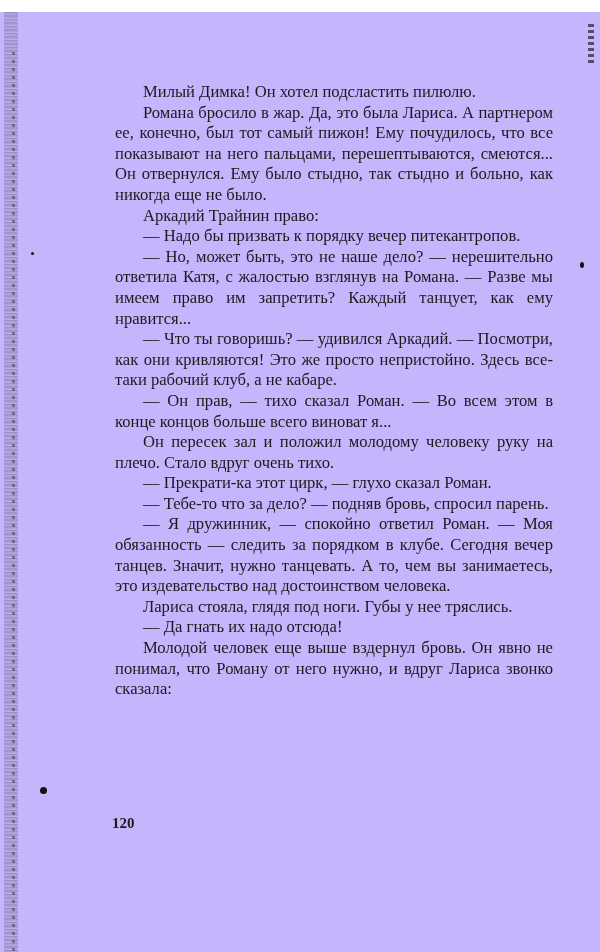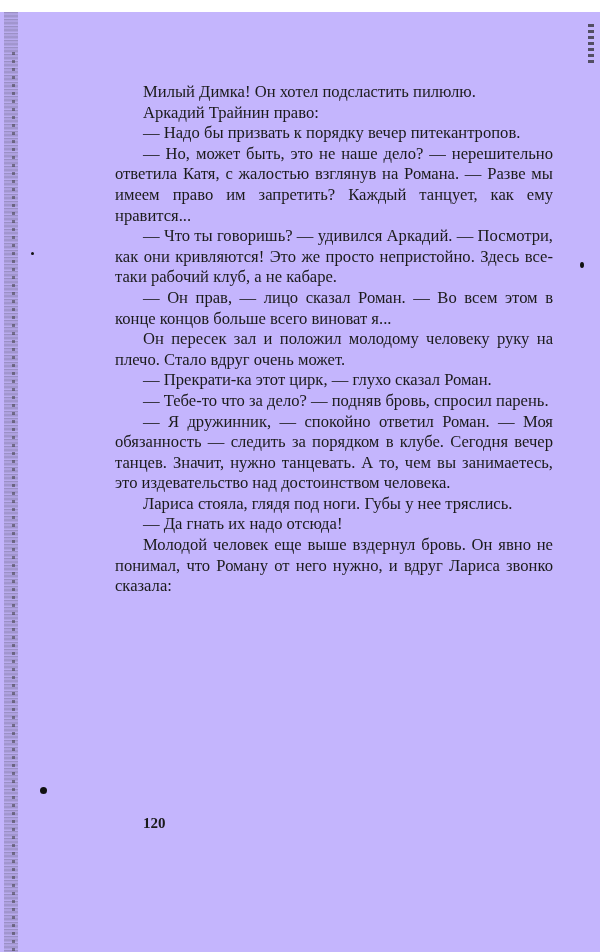--- a/index.html
+++ b/index.html
@@ -24,42 +24,43 @@
   .text {
     position: absolute; left: 115px; top: 70px; width: 438px;
     font-family: "Liberation Serif", "DejaVu Serif", serif;
     font-size: 16.6px; line-height: 20.6px; color: #1b1b1b;
     text-align: justify;
   }
   .text p { margin: 0; text-indent: 28px; }
   .pagenum {
     position: absolute; left: 112px; top: 803px;
     font-family: "Liberation Serif", "DejaVu Serif", serif;
-    font-size: 15px; font-weight: bold; color: #1b1b1b; margin-left: 31px;
+    font-size: 15px; font-weight: bold; color: #1b1b1b;
   }
 </style>
 </head>
 <body>
 
 <div class="page">
   <div class="spine-left"></div>
   <div class="spine-left2"></div>
   <div class="corner-right"></div>
   <div class="speck" style="left:580px;top:250px;width:4px;height:6px;"></div>
   <div class="speck" style="left:40px;top:775px;width:7px;height:7px;"></div>
   <div class="speck" style="left:31px;top:240px;width:3px;height:3px;"></div>
 
   <div class="text">
     <p>Милый Димка! Он хотел подсластить пилюлю.</p>
+    <p>Романа бросило в жар. Да, это была Лариса. А партнером ее, конечно, был тот самый пижон! Ему почудилось, что все показывают на него пальцами, перешептываются, смеются... Он отвернулся. Ему было стыдно, так стыдно и больно, как никогда еще не было.</p>
     <p>Аркадий Трайнин право:</p>
     <p>— Надо бы призвать к порядку вечер питекантропов.</p>
     <p>— Но, может быть, это не наше дело? — нерешительно ответила Катя, с жалостью взглянув на Романа. — Разве мы имеем право им запретить? Каждый танцует, как ему нравится...</p>
     <p>— Что ты говоришь? — удивился Аркадий. — Посмотри, как они кривляются! Это же просто непристойно. Здесь все-таки рабочий клуб, а не кабаре.</p>
-    <p>— Он прав, — лицо сказал Роман. — Во всем этом в конце концов больше всего виноват я...</p>
-    <p>Он пересек зал и положил молодому человеку руку на плечо. Стало вдруг очень может.</p>
+    <p>— Он прав, — тихо сказал Роман. — Во всем этом в конце концов больше всего виноват я...</p>
+    <p>Он пересек зал и положил молодому человеку руку на плечо. Стало вдруг очень тихо.</p>
     <p>— Прекрати-ка этот цирк, — глухо сказал Роман.</p>
     <p>— Тебе-то что за дело? — подняв бровь, спросил парень.</p>
     <p>— Я дружинник, — спокойно ответил Роман. — Моя обязанность — следить за порядком в клубе. Сегодня вечер танцев. Значит, нужно танцевать. А то, чем вы занимаетесь, это издевательство над достоинством человека.</p>
     <p>Лариса стояла, глядя под ноги. Губы у нее тряслись.</p>
     <p>— Да гнать их надо отсюда!</p>
     <p>Молодой человек еще выше вздернул бровь. Он явно не понимал, что Роману от него нужно, и вдруг Лариса звонко сказала:</p>
   </div>
 
   <div class="pagenum">120</div>
 </div>

